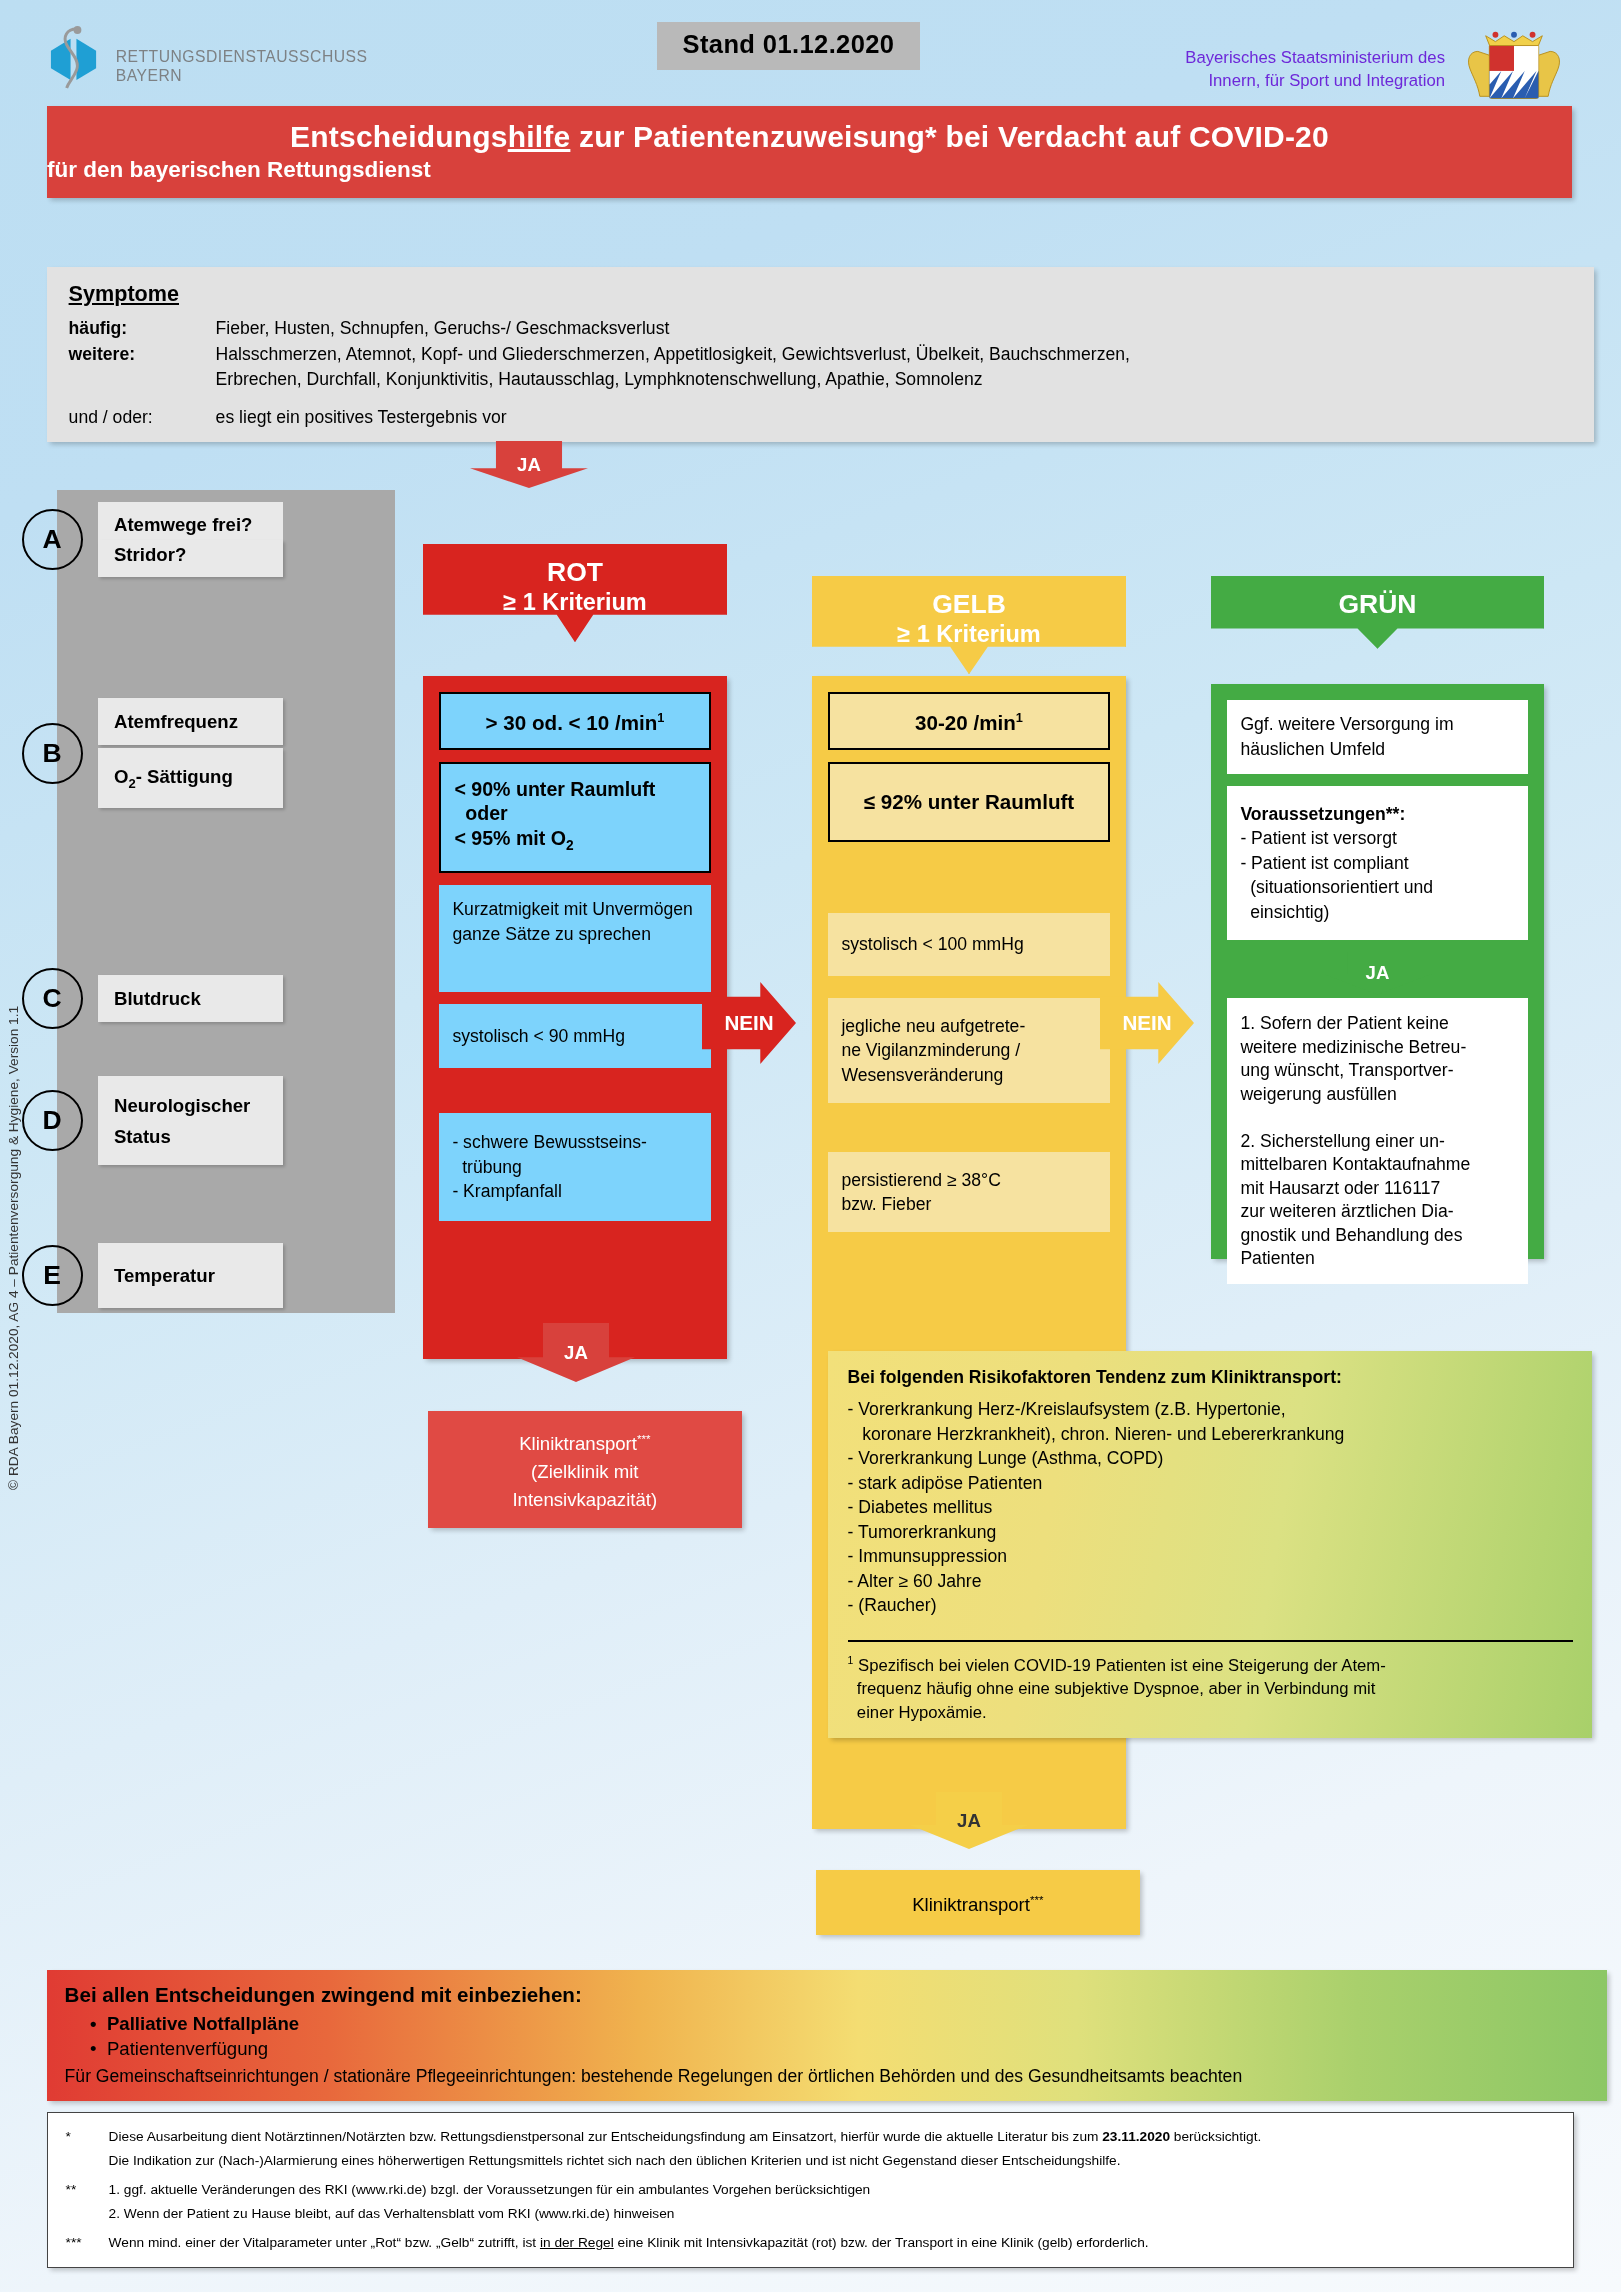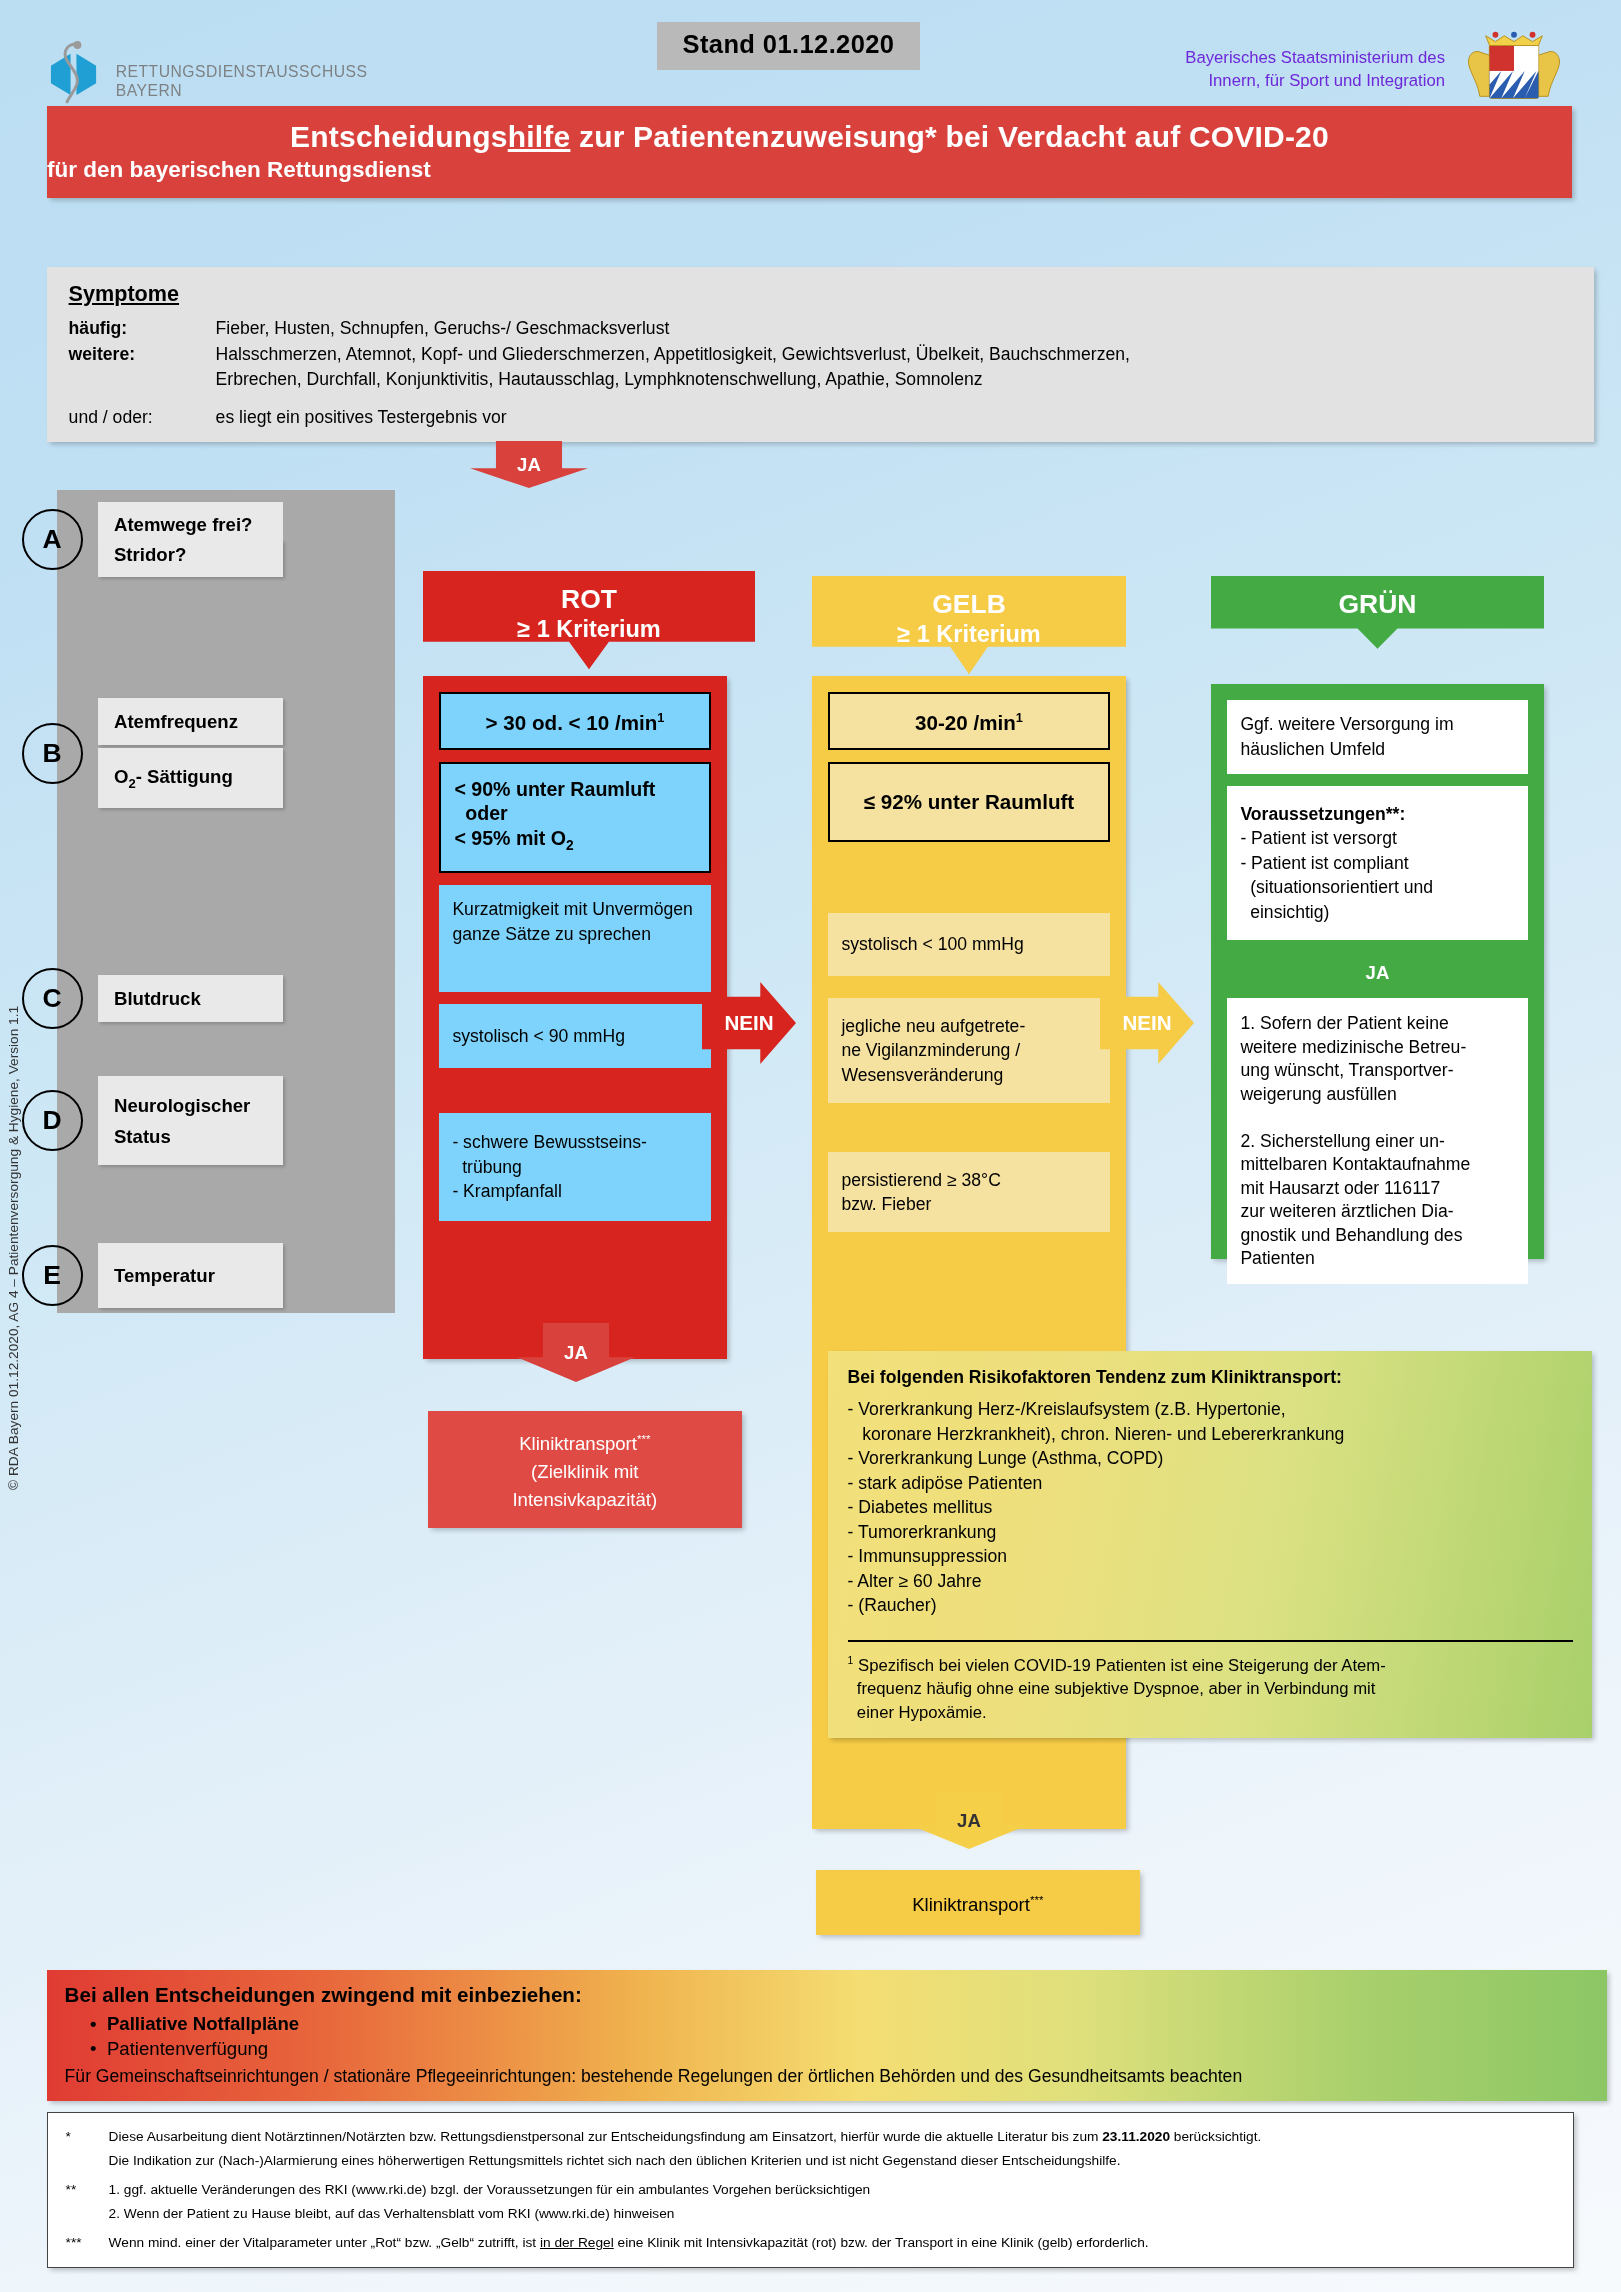--- a/index.html
+++ b/index.html
@@ -4,21 +4,21 @@
 <style>
   html,body{margin:0;padding:0;}
   body{
     width:1621px;height:2293px;position:relative;overflow:hidden;
     font-family:"Liberation Sans", sans-serif;
     background:linear-gradient(160deg,#bcdef2 0%,#bfdff3 18%,#cde7f5 40%,#dfeef8 62%,#eef5fb 80%,#f7fafd 100%);
   }
   .sheet{position:absolute;inset:0;}
 
   
-  .logo-wrap{position:absolute;left:47px;top:38px;display:flex;align-items:flex-start;gap:13.7px;}
+  .logo-wrap{position:absolute;left:47px;top:23px;display:flex;align-items:flex-start;gap:13.7px;}
   .logo-mark{width:55px;height:71px;position:relative;flex:none;}
   .logo-name{font-size:15.7px;line-height:19.6px;letter-spacing:0.5px;color:#7d8184;padding-top:23.5px;font-family:"Liberation Sans",sans-serif;}
   .stand-badge{position:absolute;left:657px;top:21.6px;background:#b9b9b9;color:#000;
     font-size:25.5px;font-weight:bold;padding:8.8px 25.5px 10.8px;letter-spacing:0.4px;}
   .ministry{position:absolute;right:176px;top:47px;text-align:right;color:#6d28d9;
     font-size:16.7px;line-height:22.5px;}
   .wappen{position:absolute;right:49px;top:25.5px;width:116px;height:84px;}
 
   
   .title-band{position:absolute;left:47px;top:106px;width:1525px;background:#d8413c;
@@ -229,21 +229,21 @@
     </div>
   </div>
 
   <div class="crit-row" style="top:1243px;">
     <div class="crit-circle">E</div>
     <div class="crit-labels">
       <div class="crit-box" style="padding:21.6px 15.7px;">Temperatur</div>
     </div>
   </div>
 
-  <div class="col-head red-col" style="left:423px;top:571px;width:332px;">
+  <div class="col-head red-col" style="left:423px;top:544px;width:304px;">
     <div class="big">ROT</div>
     <div class="sm">≥ 1 Kriterium</div>
   </div>
   <div class="col-body red-col" style="left:423px;top:676px;width:304px;height:667px;padding-top:15.7px;">
     <div class="cell red-cell boxed center">&gt; 30 od. &lt; 10 /min<sup>1</sup></div>
     <div class="cell red-cell boxed" style="font-weight:bold;font-size:19.6px;">
       &lt; 90% unter Raumluft<br>&nbsp;&nbsp;oder<br>&lt; 95% mit O<sub>2</sub>
     </div>
     <div class="cell red-cell" style="height:82px;">Kurzatmigkeit mit Unvermögen ganze Sätze zu sprechen</div>
     <div class="cell red-cell" style="margin-top:9px;padding:19.6px 13.7px;">systolisch &lt; 90 mmHg</div>

